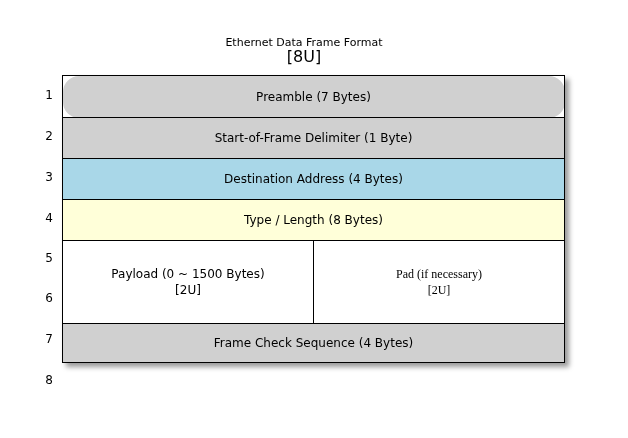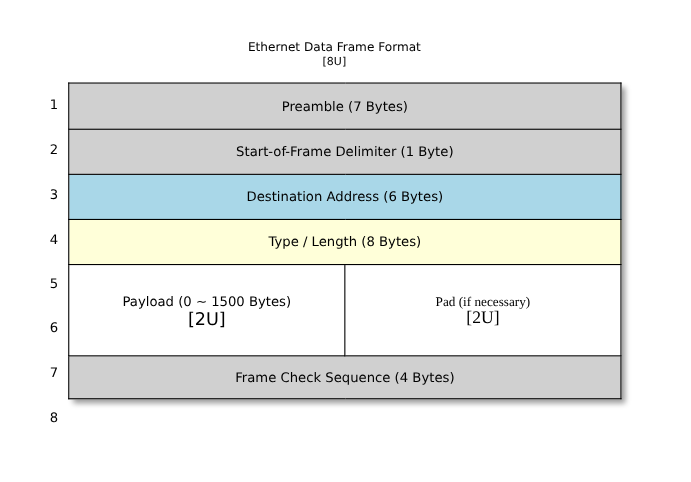--- a/index.html
+++ b/index.html
@@ -26,21 +26,21 @@
     line-height: 14px;
   }
   #title-block .title-main {
     display: block;
     font-size: 11px;
     letter-spacing: 0px;
     color: #000;
   }
   #title-block .title-sub {
     display: block;
-    font-size: 10px;
+    font-size: 16px;
     color: #000;
   }
 
   
   #frame-diagram {
     position: absolute;
     left: 36px;
     top: 74px;
     width: 560px;
     height: 330px;
@@ -81,28 +81,28 @@
     font-size: 12px;
     color: #000;
     padding: 0;
     line-height: 16px;
   }
   .cell-gray   { background: #d0d0d0; }
   .cell-blue   { background: #a9d7e8; }
   .cell-yellow { background: #ffffd9; }
   .cell-white  { background: #ffffff; }
 
-  .r-tall  { height: 41px; }
+  .r-tall  { height: 41px; border-radius: 16px; }
   .r-std   { height: 40px; }
   .r-pay   { height: 82px; }
   .r-last  { height: 38px; }
 
   .cell-line2 {
     display: block;
-    font-size: 16px;
+    font-size: 12px;
   }
   .cell-line1 {
     display: block;
     font-size: 12px;
   }
 </style>
 </head>
 <body>
 
 <div id="title-block">
@@ -125,21 +125,21 @@
 
   <table id="frame-table">
     <tbody>
       <tr>
         <td class="cell-gray r-tall" colspan="2">Preamble (7 Bytes)</td>
       </tr>
       <tr>
         <td class="cell-gray r-std" colspan="2">Start-of-Frame Delimiter (1 Byte)</td>
       </tr>
       <tr>
-        <td class="cell-blue r-std" colspan="2">Destination Address (6 Bytes)</td>
+        <td class="cell-blue r-std" colspan="2">Destination Address (4 Bytes)</td>
       </tr>
       <tr>
         <td class="cell-yellow r-std" colspan="2">Type / Length (8 Bytes)</td>
       </tr>
       <tr>
         <td class="cell-white r-pay" style="width:252px;">
           <span class="cell-line1">Payload (0 ~ 1500 Bytes)</span>
           <span class="cell-line2">[2U]</span>
         </td>
         <td class="cell-white r-pay" style="width:251px;font-family:Liberation Serif, serif;">

